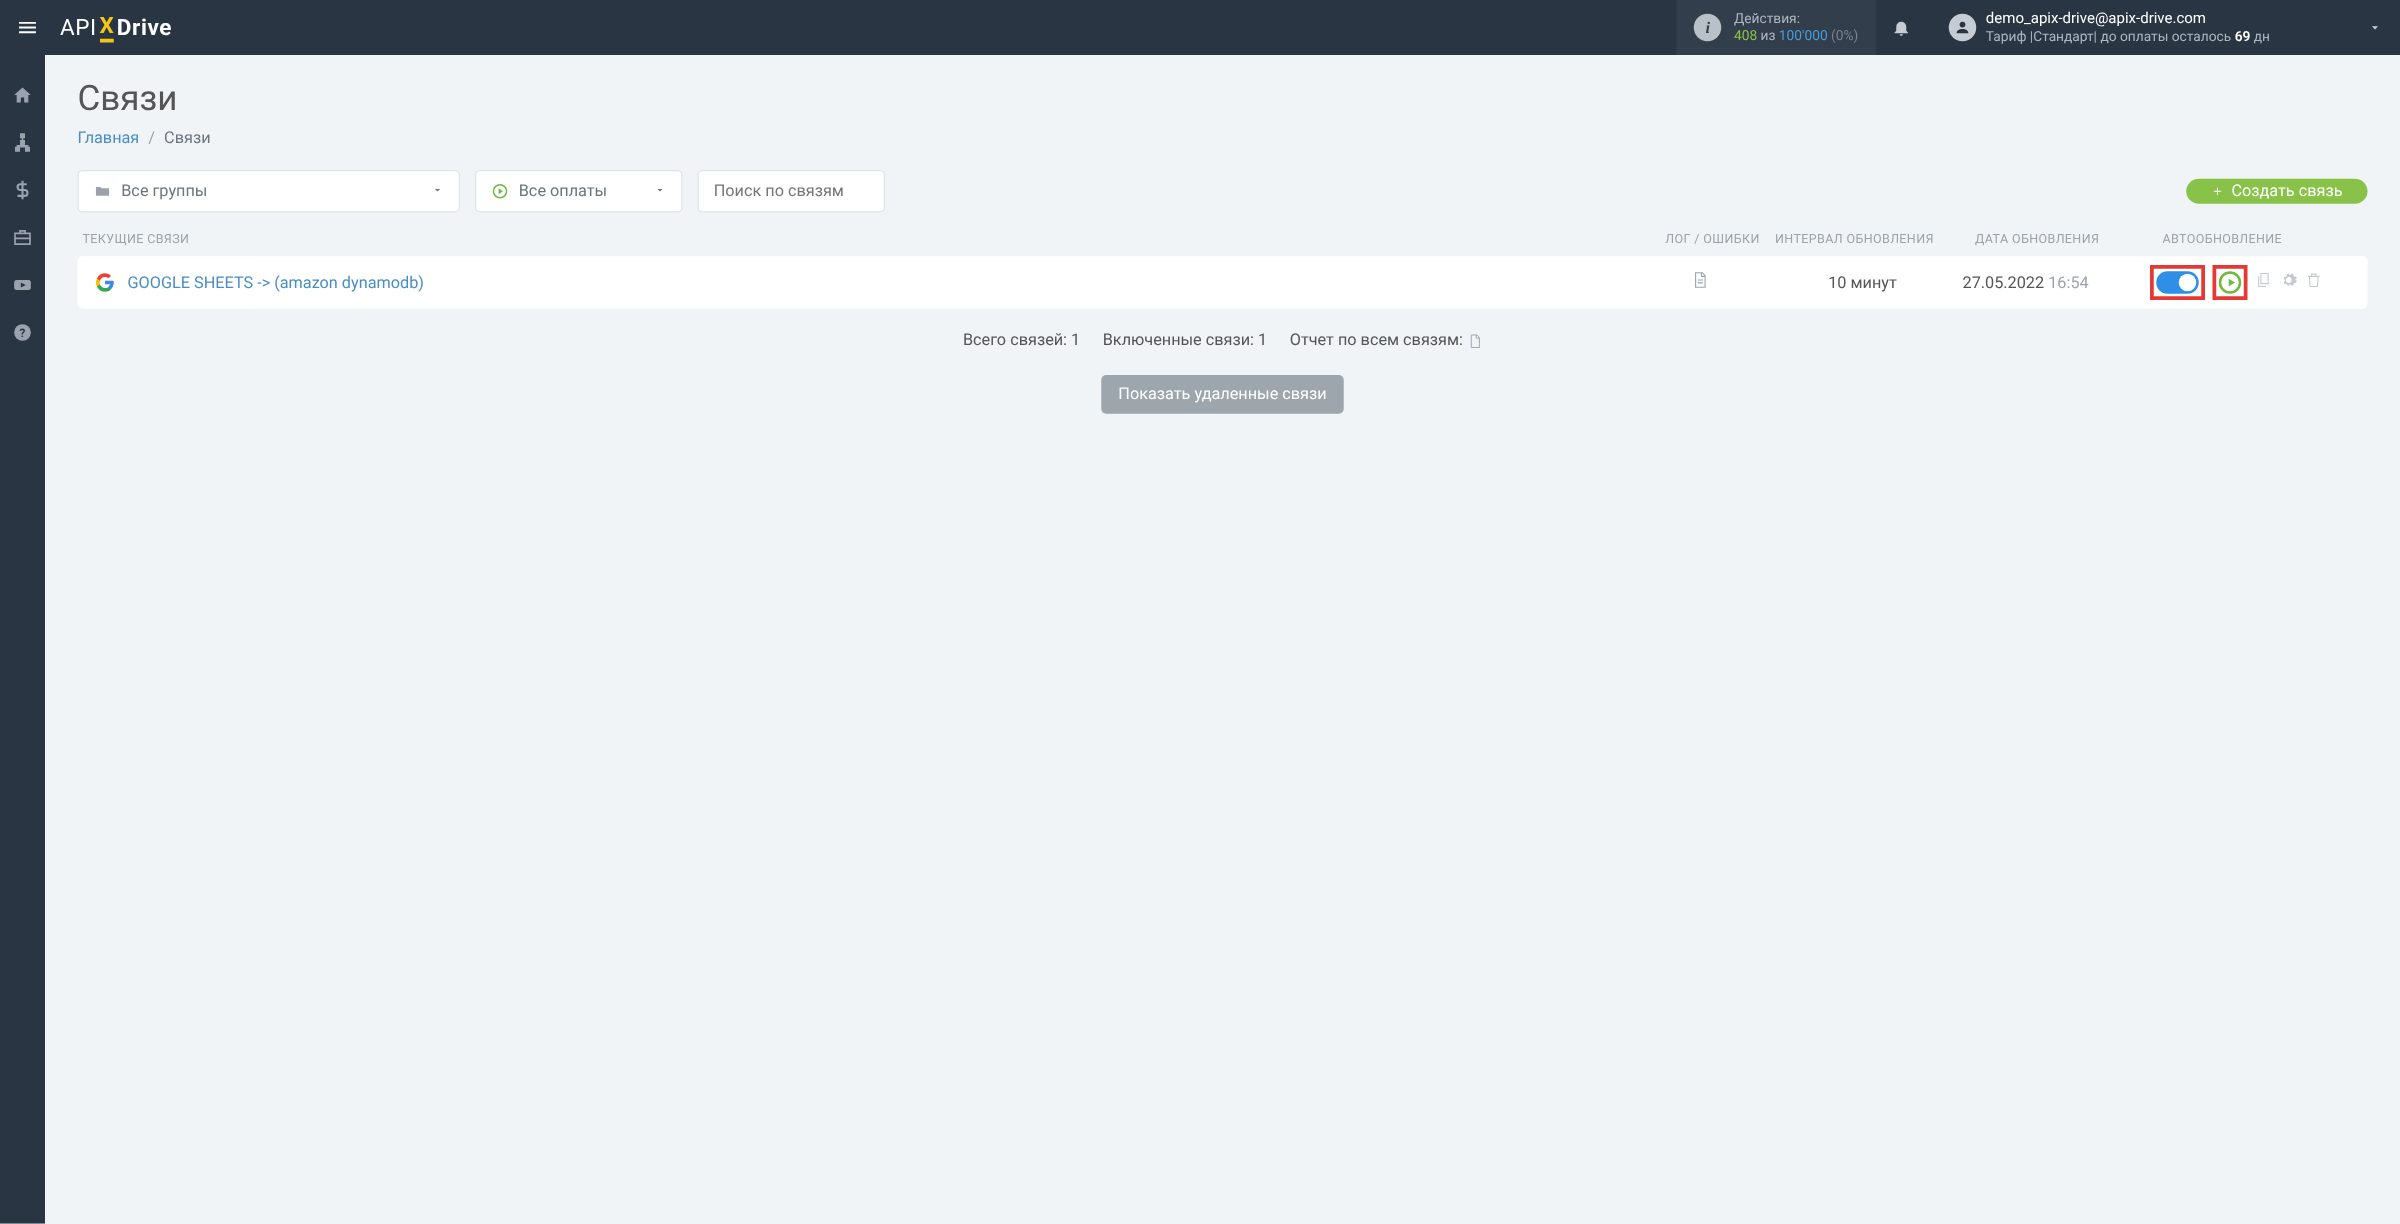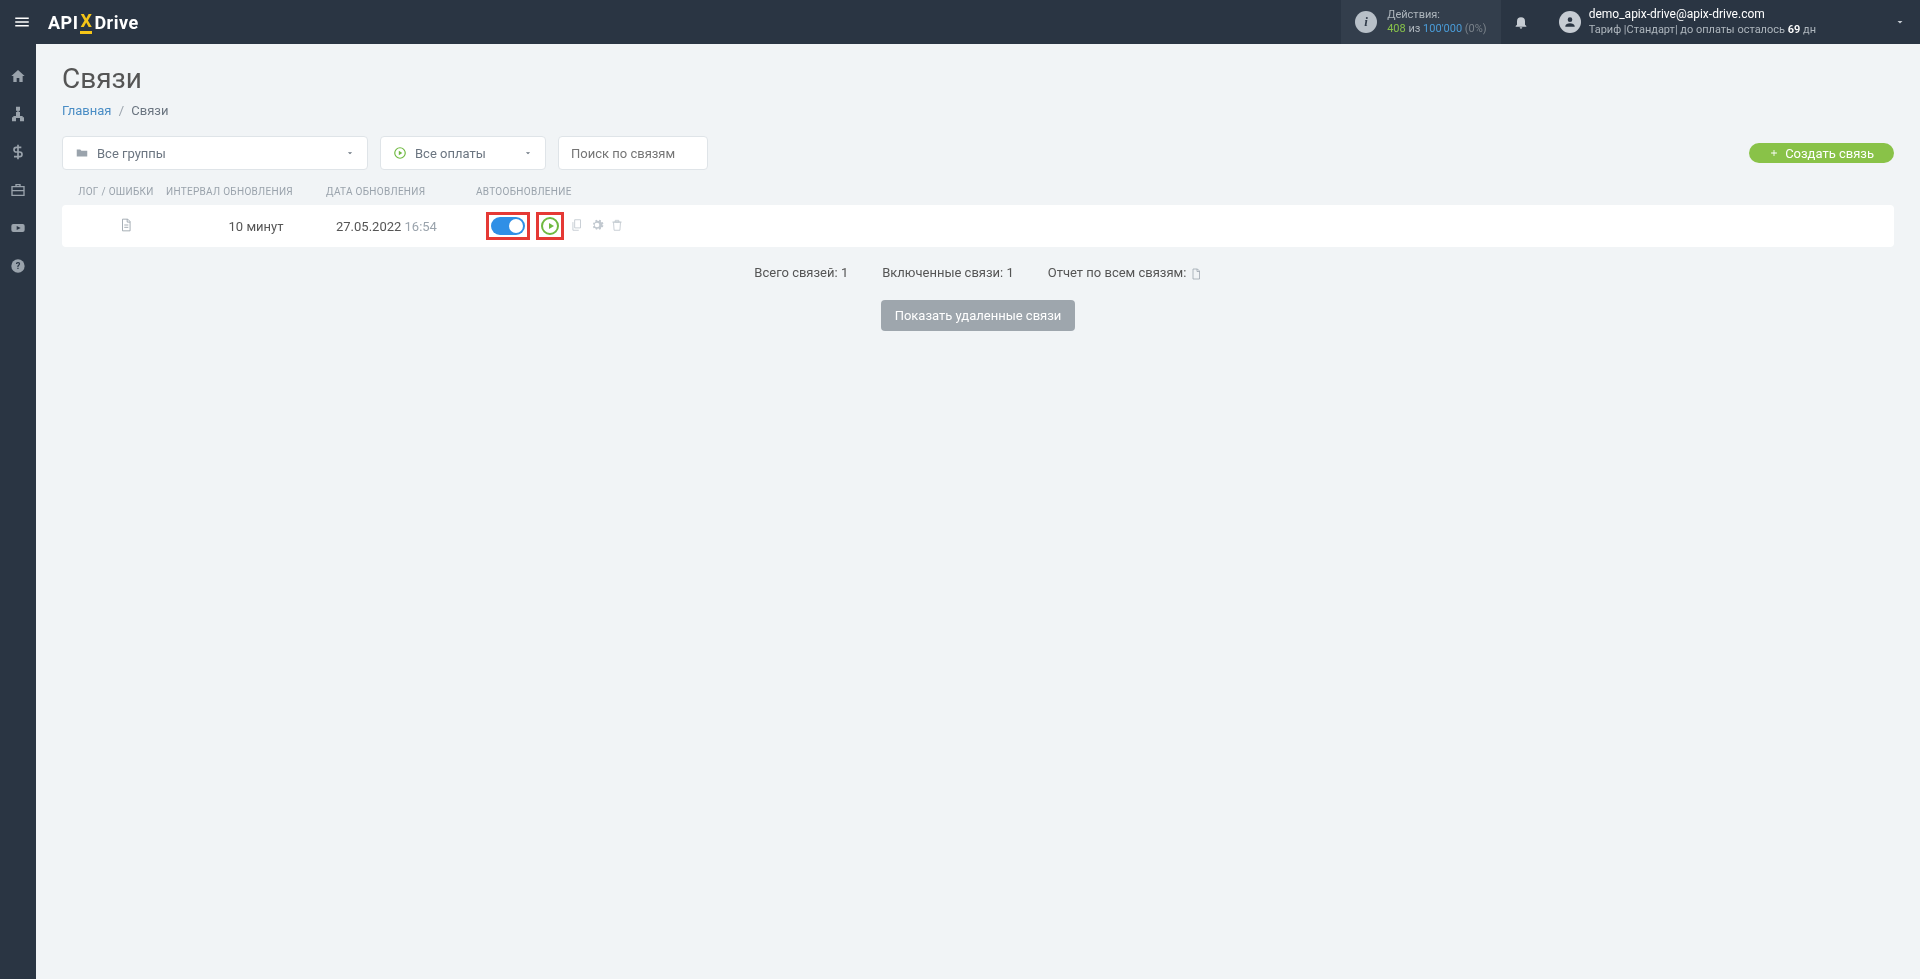--- a/index.html
+++ b/index.html
@@ -1,21 +1,21 @@
 <!DOCTYPE html>
 <html><head>
 <meta charset="utf-8">
 <style>
 *{box-sizing:border-box;margin:0;padding:0;font-family:-apple-system,BlinkMacSystemFont,"Segoe UI",Roboto,Arial,sans-serif}
 body{background:#f1f4f6;overflow-x:hidden}
 .header{background:#2a3543;height:44px;display:flex;align-items:center;color:#fff;position:relative}
 .hamburger{width:44px;height:44px;display:flex;align-items:center;justify-content:center;cursor:pointer}
 .hamburger svg{width:18px;height:18px;fill:#fff}
 .logo{display:flex;align-items:center;font-size:18px;font-weight:600;letter-spacing:.5px;margin-left:4px}
-.logo .api{color:#fff;font-weight:700}
+.logo .api{color:#fff;font-weight:400}
 .logo .x{color:#f5c518;font-weight:700;border-bottom:3px solid #f5c518;margin:0 2px}
 .logo .drive{color:#fff;font-weight:700}
 .header-right{margin-left:auto;display:flex;align-items:center;height:44px}
 .actions-box{background:#333e4c;padding:4px 14px;display:flex;align-items:center;gap:10px;height:44px}
 .actions-box .info-icon{width:22px;height:22px;border-radius:50%;background:#b8c0c8;display:flex;align-items:center;justify-content:center;color:#333e4c;font-weight:700;font-style:italic;font-family:Georgia,serif;font-size:13px}
 .actions-text{font-size:11px;line-height:1.3}
 .actions-text .line1{color:#aeb6bd}
 .actions-text .line2 .n1{color:#88c34a}
 .actions-text .line2 .iz{color:#aeb6bd}
 .actions-text .line2 .n2{color:#4a9cd8}
@@ -70,21 +70,21 @@
 .row .col-date{color:#555}
 .row .col-date .time{color:#9aa3ac}
 .row .col-auto{display:flex;align-items:center;gap:6px;justify-content:flex-start}
 .redbox{border:3px solid #e53935;padding:2px;display:flex;align-items:center;justify-content:center}
 .toggle{width:34px;height:18px;background:#2f8fe6;border-radius:10px;position:relative;cursor:pointer}
 .toggle::after{content:"";position:absolute;right:2px;top:2px;width:14px;height:14px;background:#fff;border-radius:50%}
 .play-circ{width:18px;height:18px;border:2px solid #6fb940;border-radius:50%;display:flex;align-items:center;justify-content:center;cursor:pointer}
 .play-circ::after{content:"";width:0;height:0;border-left:5px solid #6fb940;border-top:3px solid transparent;border-bottom:3px solid transparent;margin-left:2px}
 .action-icon{cursor:pointer}
 .action-icon svg{width:14px;height:14px;fill:#c2c9d0}
-.summary{text-align:center;font-size:13px;color:#555;margin-top:18px;display:flex;justify-content:center;gap:34px;align-items:flex-end}
+.summary{text-align:center;font-size:13px;color:#555;margin-top:18px;display:flex;justify-content:center;gap:18px;align-items:flex-end}
 .summary .doc-mini svg{width:12px;height:12px;fill:#9aa3ac;vertical-align:middle}
 .show-deleted{display:block;margin:20px auto 0;background:#9ea6ad;color:#fff;border:none;border-radius:4px;padding:8px 14px;font-size:13px;cursor:pointer}
 </style>
 </head>
 <body>
 
 <div class="header">
   <div class="hamburger">
     <svg viewBox="0 0 24 24">
         <path d="M3 6h18v2H3zm0 5h18v2H3zm0 5h18v2H3z"></path>
@@ -200,27 +200,37 @@
       </div>
       <button class="create-btn">
         <svg viewBox="0 0 24 24">
             <path d="M11 5h2v14h-2zM5 11h14v2H5z"></path>
           </svg>
         <span>Создать связь</span>
       </button>
     </div>
 
     <div class="table-head">
+      <div class="col-name">ТЕКУЩИЕ СВЯЗИ</div>
       <div class="col-log">ЛОГ / ОШИБКИ</div>
       <div class="col-interval">ИНТЕРВАЛ ОБНОВЛЕНИЯ</div>
       <div class="col-date">ДАТА ОБНОВЛЕНИЯ</div>
       <div class="col-auto">АВТООБНОВЛЕНИЕ</div>
     </div>
 
     <div class="row">
+      <div class="col-name">
+        <svg class="g-icon" viewBox="0 0 48 48">
+            <path fill="#4285F4" d="M45 24c0-1.5-.1-3-.4-4.4H24v8.4h11.8c-.5 2.8-2 5.1-4.3 6.7v5.5h7C42.6 36 45 30.6 45 24z"></path>
+            <path fill="#34A853" d="M24 46c5.9 0 10.8-1.9 14.4-5.3l-7-5.5c-2 1.3-4.5 2.1-7.4 2.1-5.7 0-10.5-3.8-12.2-9H4.6v5.6C8.2 41.4 15.5 46 24 46z"></path>
+            <path fill="#FBBC05" d="M11.8 28.3c-.4-1.3-.7-2.7-.7-4.3s.3-3 .7-4.3v-5.6H4.6C3.1 17.3 2.3 20.5 2.3 24s.8 6.7 2.3 9.9z"></path>
+            <path fill="#EA4335" d="M24 10.7c3.2 0 6.1 1.1 8.3 3.3l6.2-6.2C34.8 4.1 29.9 2 24 2 15.5 2 8.2 6.6 4.6 14.1l7.2 5.6c1.7-5.2 6.5-9 12.2-9z"></path>
+          </svg>
+        <span class="link">GOOGLE SHEETS -&gt; (amazon dynamodb)</span>
+      </div>
       <div class="col-log">
         <span class="doc-icon"><svg viewBox="0 0 24 24">
               <path d="M6 2h9l4 4v16H6zM14 2v5h5M9 12h7M9 16h7" stroke="#9aa3ac" stroke-width="1.5" fill="none"></path>
             </svg></span>
       </div>
       <div class="col-interval">10 минут</div>
       <div class="col-date"><span>27.05.2022</span> <span class="time">16:54</span></div>
       <div class="col-auto">
         <div class="redbox">
           <div class="toggle"></div>

